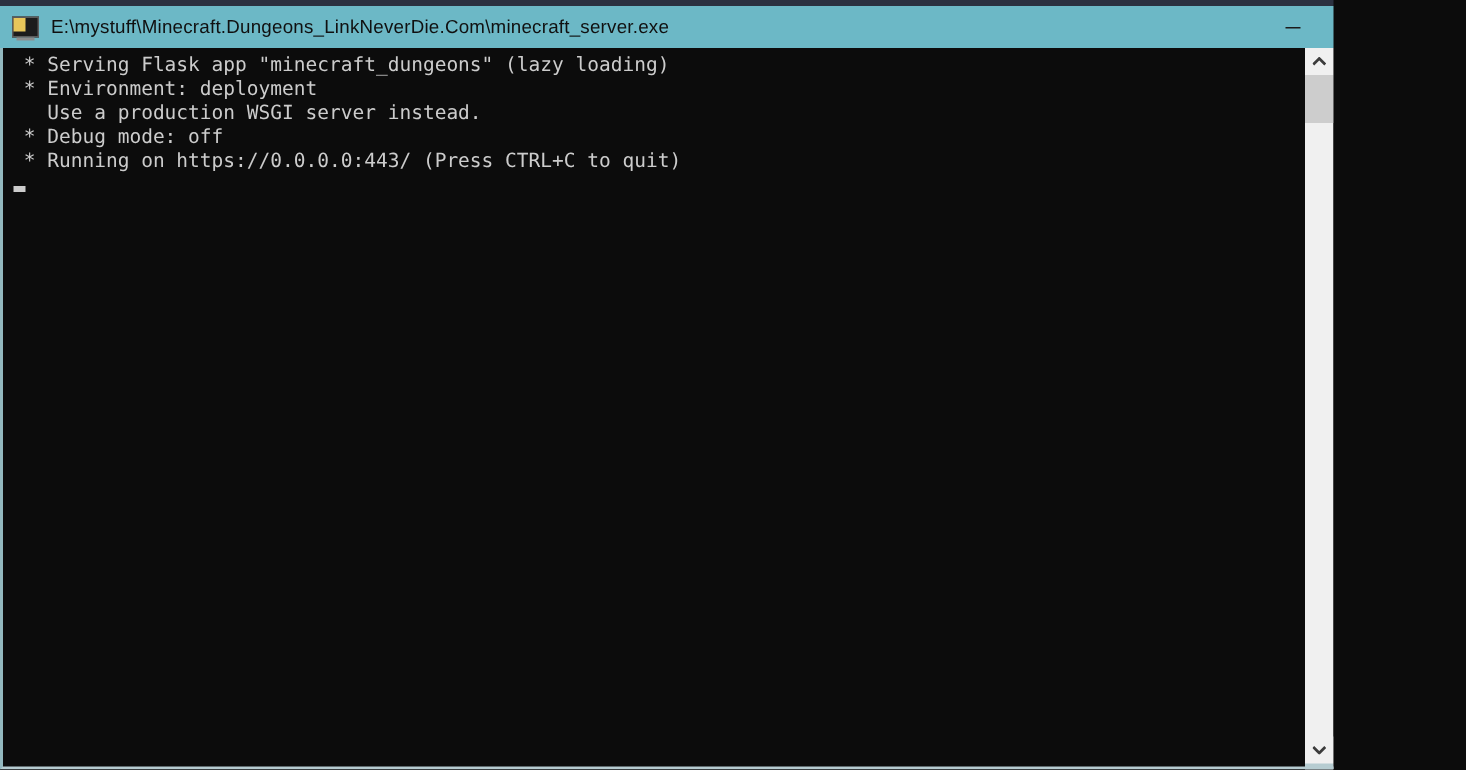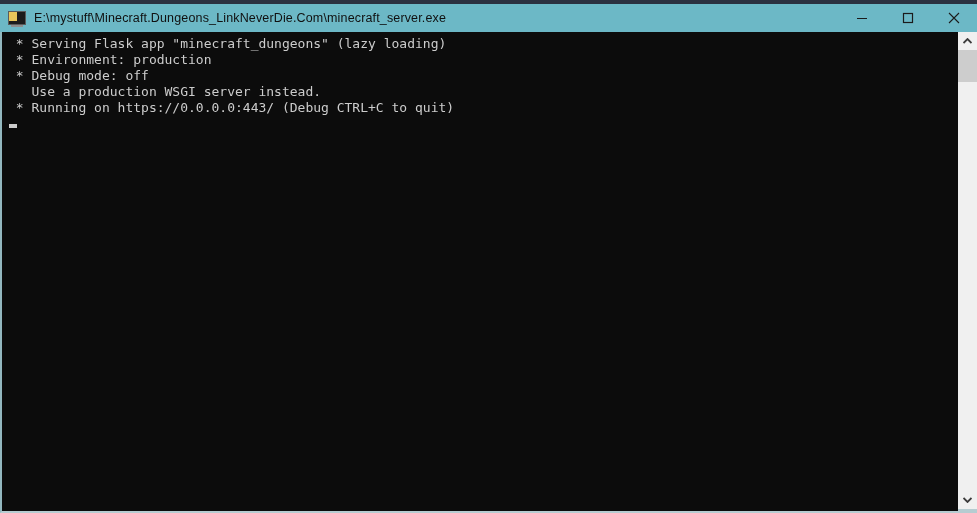--- a/index.html
+++ b/index.html
@@ -9,21 +9,21 @@
   }
   body {
     width: 977px;
     height: 513px;
     overflow: hidden;
     font-family: "Liberation Sans", sans-serif;
   }
 
   .window {
     position: relative;
-    width: 977px;
+    width: 889px;
     height: 513px;
     box-sizing: border-box;
     background: #0c0c0c;
     overflow: hidden;
   }
 
   
   .top-strip {
     position: absolute;
     left: 0; top: 0;
@@ -213,24 +213,24 @@
         <svg width="12" height="12" viewBox="0 0 12 12">
           <path d="M1 1 L11 11 M11 1 L1 11" stroke="#1b1b1b" stroke-width="1.1" fill="none"></path>
         </svg>
       </div>
     </div>
   </div>
 
   <div class="console-wrap">
     <div class="console">
       <div class="line"> * Serving Flask app "minecraft_dungeons" (lazy loading)</div>
-      <div class="line"> * Environment: production</div>
+      <div class="line"> * Environment: deployment</div>
+      <div class="line">   Use a production WSGI server instead.</div>
       <div class="line"> * Debug mode: off</div>
-      <div class="line">   Use a production WSGI server instead.</div>
-      <div class="line"> * Running on https://0.0.0.0:443/ (Debug CTRL+C to quit)</div>
+      <div class="line"> * Running on https://0.0.0.0:443/ (Press CTRL+C to quit)</div>
       <div class="cursor"></div>
     </div>
   </div>
 
   <div class="scrollbar">
     <div class="sb-arrow up">
       <svg width="9" height="6" viewBox="0 0 9 6">
         <path d="M0.5 5 L4.5 1 L8.5 5" stroke="#3c3c3c" stroke-width="1.8" fill="none"></path>
       </svg>
     </div>

